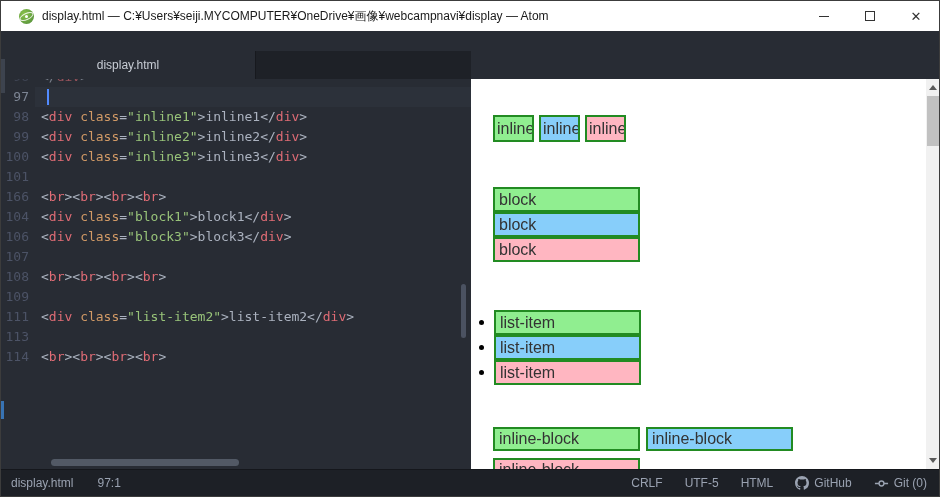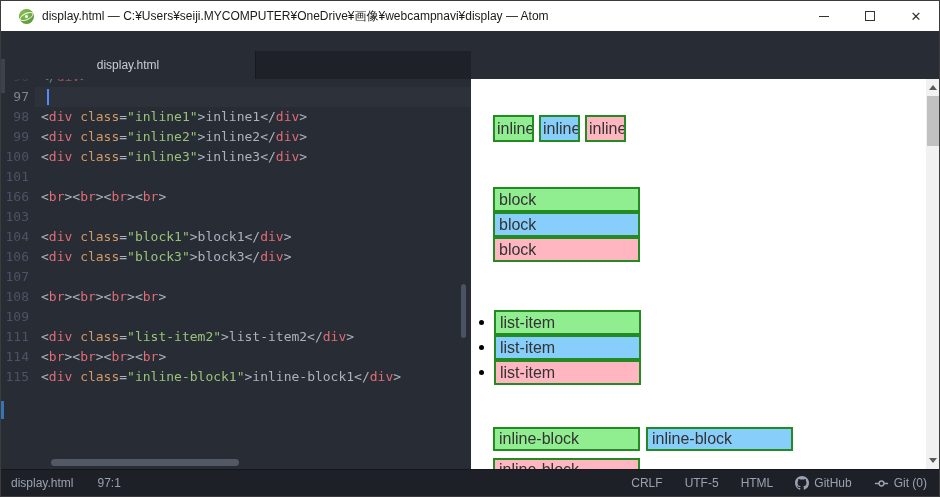--- a/index.html
+++ b/index.html
@@ -113,29 +113,28 @@
       </div>
       <div class="editor">
         <div class="code-lines">
             <div class="line dim"><div class="num">96</div><div class="code-area"><span class="tk-p">&lt;/</span><span class="tk-t">div</span><span class="tk-p">&gt;</span></div></div>
             <div class="line active"><div class="num">97</div><div class="code-area"></div><div class="cursor"></div></div>
             <div class="line"><div class="num">98</div><div class="code-area"><span class="tk-p">&lt;</span><span class="tk-t">div</span><span class="tk-p"> </span><span class="tk-a">class</span><span class="tk-p">=</span><span class="tk-s">"inline1"</span><span class="tk-p">&gt;inline1&lt;/</span><span class="tk-t">div</span><span class="tk-p">&gt;</span></div></div>
             <div class="line"><div class="num">99</div><div class="code-area"><span class="tk-p">&lt;</span><span class="tk-t">div</span><span class="tk-p"> </span><span class="tk-a">class</span><span class="tk-p">=</span><span class="tk-s">"inline2"</span><span class="tk-p">&gt;inline2&lt;/</span><span class="tk-t">div</span><span class="tk-p">&gt;</span></div></div>
             <div class="line"><div class="num">100</div><div class="code-area"><span class="tk-p">&lt;</span><span class="tk-t">div</span><span class="tk-p"> </span><span class="tk-a">class</span><span class="tk-p">=</span><span class="tk-s">"inline3"</span><span class="tk-p">&gt;inline3&lt;/</span><span class="tk-t">div</span><span class="tk-p">&gt;</span></div></div>
             <div class="line"><div class="num">101</div><div class="code-area"></div></div>
             <div class="line"><div class="num">166</div><div class="code-area"><span class="tk-p">&lt;</span><span class="tk-t">br</span><span class="tk-p">&gt;&lt;</span><span class="tk-t">br</span><span class="tk-p">&gt;&lt;</span><span class="tk-t">br</span><span class="tk-p">&gt;&lt;</span><span class="tk-t">br</span><span class="tk-p">&gt;</span></div></div>
-            <div class="line"><div class="num">103</div><div class="code-area"></div></div>
             <div class="line"><div class="num">104</div><div class="code-area"><span class="tk-p">&lt;</span><span class="tk-t">div</span><span class="tk-p"> </span><span class="tk-a">class</span><span class="tk-p">=</span><span class="tk-s">"block1"</span><span class="tk-p">&gt;block1&lt;/</span><span class="tk-t">div</span><span class="tk-p">&gt;</span></div></div>
             <div class="line"><div class="num">106</div><div class="code-area"><span class="tk-p">&lt;</span><span class="tk-t">div</span><span class="tk-p"> </span><span class="tk-a">class</span><span class="tk-p">=</span><span class="tk-s">"block3"</span><span class="tk-p">&gt;block3&lt;/</span><span class="tk-t">div</span><span class="tk-p">&gt;</span></div></div>
             <div class="line"><div class="num">107</div><div class="code-area"></div></div>
             <div class="line"><div class="num">108</div><div class="code-area"><span class="tk-p">&lt;</span><span class="tk-t">br</span><span class="tk-p">&gt;&lt;</span><span class="tk-t">br</span><span class="tk-p">&gt;&lt;</span><span class="tk-t">br</span><span class="tk-p">&gt;&lt;</span><span class="tk-t">br</span><span class="tk-p">&gt;</span></div></div>
             <div class="line"><div class="num">109</div><div class="code-area"></div></div>
             <div class="line"><div class="num">111</div><div class="code-area"><span class="tk-p">&lt;</span><span class="tk-t">div</span><span class="tk-p"> </span><span class="tk-a">class</span><span class="tk-p">=</span><span class="tk-s">"list-item2"</span><span class="tk-p">&gt;list-item2&lt;/</span><span class="tk-t">div</span><span class="tk-p">&gt;</span></div></div>
+            <div class="line"><div class="num">113</div><div class="code-area"></div></div>
             <div class="line"><div class="num">114</div><div class="code-area"><span class="tk-p">&lt;</span><span class="tk-t">br</span><span class="tk-p">&gt;&lt;</span><span class="tk-t">br</span><span class="tk-p">&gt;&lt;</span><span class="tk-t">br</span><span class="tk-p">&gt;&lt;</span><span class="tk-t">br</span><span class="tk-p">&gt;</span></div></div>
-            <div class="line"><div class="num">115</div><div class="code-area"><span class="tk-p">&lt;</span><span class="tk-t">div</span><span class="tk-p"> </span><span class="tk-a">class</span><span class="tk-p">=</span><span class="tk-s">"inline-block1"</span><span class="tk-p">&gt;inline-block1&lt;/</span><span class="tk-t">div</span><span class="tk-p">&gt;</span></div></div>
           </div>
         <div class="scroll-marker"></div>
         <div class="v-scroll-thumb"></div>
         <div class="h-scrollbar"></div>
       </div>
     </div>
 
     <div class="pane pane-right">
       <div class="preview">
         <div class="preview-content">

